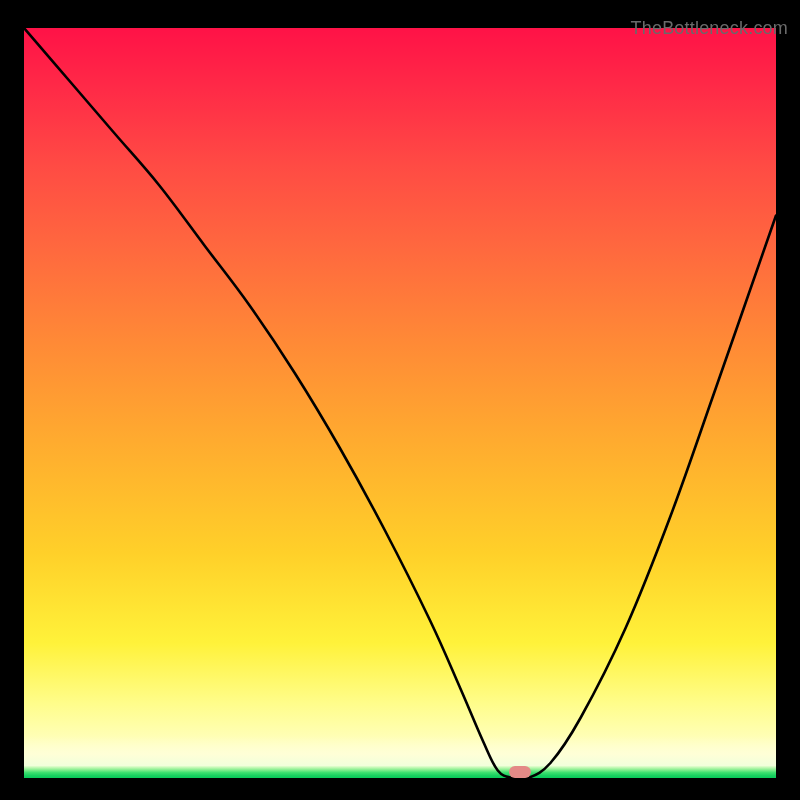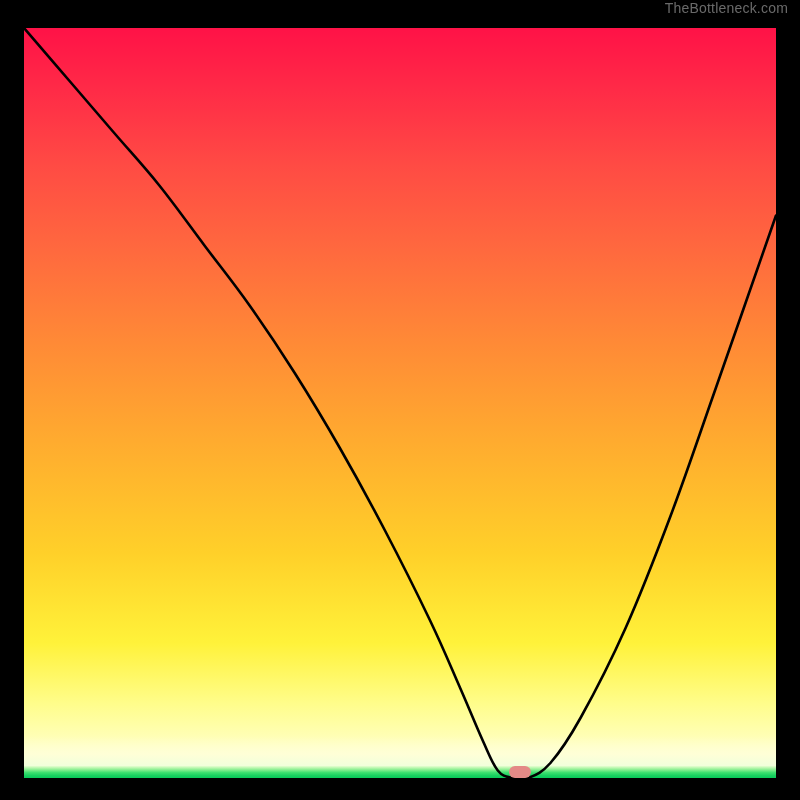--- a/index.html
+++ b/index.html
@@ -12,24 +12,24 @@
     font-family: Arial, Helvetica, sans-serif;
   }
   .frame {
     position: relative;
     width: 800px;
     height: 800px;
     background: #000;
   }
   .watermark {
     position: absolute;
-    top: 0;
+    top: 18px;
     right: 12px;
     color: #6a6a6a;
-    font-size: 14px;
+    font-size: 18px;
     font-weight: 500;
     letter-spacing: 0.2px;
     z-index: 5;
   }
   
   .plot {
     position: absolute;
     left: 24px;
     top: 28px;
     width: 752px;   

